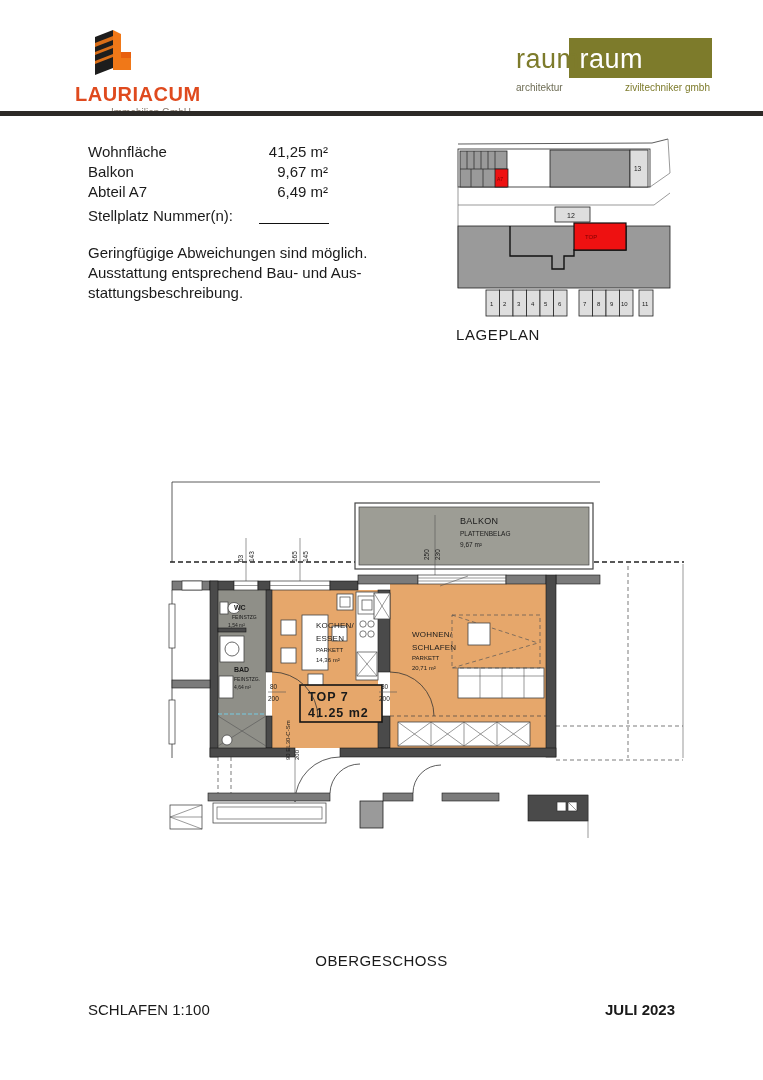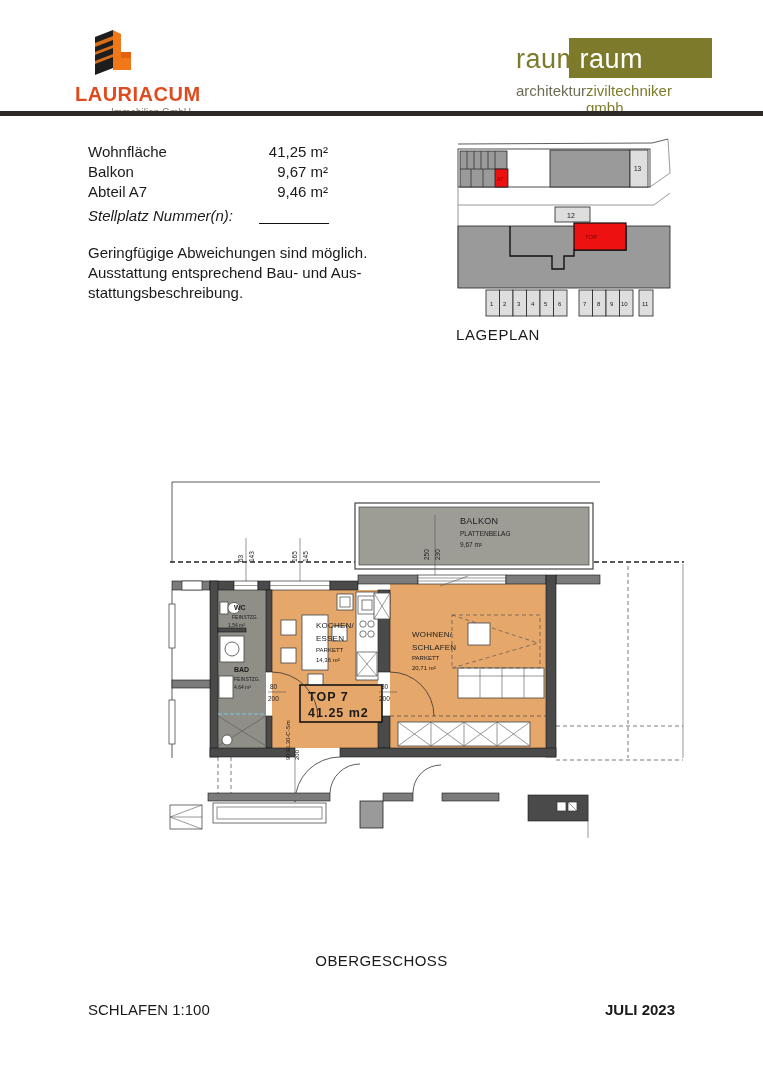--- a/index.html
+++ b/index.html
@@ -14,30 +14,30 @@
   .lau{left:75px;top:28px;width:152px;height:84px;text-align:left;}
   .lau-name{font-size:20px;font-weight:bold;color:#df4a1e;letter-spacing:.5px;margin-top:1px;}
   .lau-sub{display:flex;align-items:center;justify-content:center;gap:5px;font-size:10px;color:#85796d;margin-top:1px;}
   .lau-sub .dash{display:inline-block;width:20px;height:0;border-top:1px solid #85796d;}
 
   .zr{left:512px;top:38px;width:200px;height:62px;}
   .zr-box{position:absolute;left:57px;top:0;width:143px;height:40px;background:#7d7b2b;}
   .zr-word{position:absolute;left:4px;top:6px;font-size:27px;line-height:30px;letter-spacing:.5px;}
   .zr-ziel{color:#7d7b2b;}
   .zr-raum{color:#ffffff;}
-  .zr-subrow{position:absolute;left:4px;right:2px;top:44px;display:flex;justify-content:space-between;font-size:15px;}
+  .zr-subrow{position:absolute;left:4px;right:2px;top:44px;display:flex;justify-content:space-between;font-size:10px;}
   .zr-sub-l{color:#6e6d55;}
   .zr-sub-r{color:#7d7b2b;}
 
   
   .info{left:88px;top:142px;width:260px;font-size:15px;line-height:19px;}
   .info-row{display:flex;margin-bottom:1px;}
   .info-label{width:160px;}
   .info-value{width:80px;text-align:right;}
-  .stell{left:88px;top:207px;font-size:15px;display:flex;align-items:flex-end;font-style:italic;}
+  .stell{left:88px;top:207px;font-size:15px;display:flex;align-items:flex-end;}
   .stell-blank{display:inline-block;width:70px;border-bottom:1.5px solid #111;margin-left:26px;height:16px;}
   .note{left:88px;top:243px;width:300px;font-size:15px;line-height:20px;}
 
   
   .lage-cap{left:456px;top:326px;font-size:15px;letter-spacing:.6px;}
   .foot-center{left:0;right:0;top:952px;text-align:center;font-size:15px;letter-spacing:.4px;}
   .foot-left{left:88px;top:1001px;font-size:15px;}
   .foot-right{right:88px;top:1001px;font-size:15px;text-align:right;font-weight:bold;}
 
   
@@ -97,21 +97,21 @@
     <div class="info-row">
       <span class="info-label">Wohnfläche</span>
       <span class="info-value">41,25 m²</span>
     </div>
     <div class="info-row">
       <span class="info-label">Balkon</span>
       <span class="info-value">9,67 m²</span>
     </div>
     <div class="info-row">
       <span class="info-label">Abteil A7</span>
-      <span class="info-value">9,46 m²</span>
+      <span class="info-value">6,49 m²</span>
     </div>
   </div>
 
   <div class="abs stell">
     <span>Stellplatz Nummer(n):</span>
     <span class="stell-blank"></span>
   </div>
 
   <div class="abs note">
     <div>Geringfügige Abweichungen sind möglich.</div>

